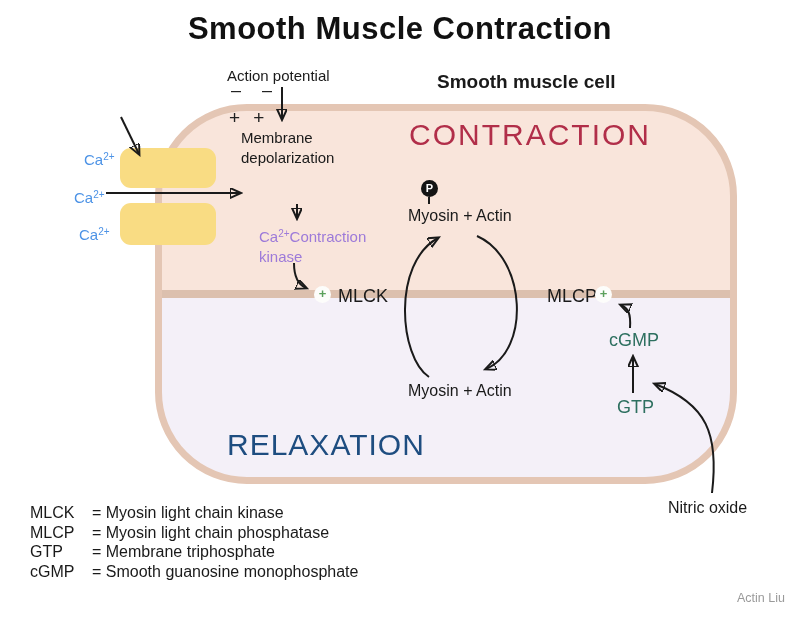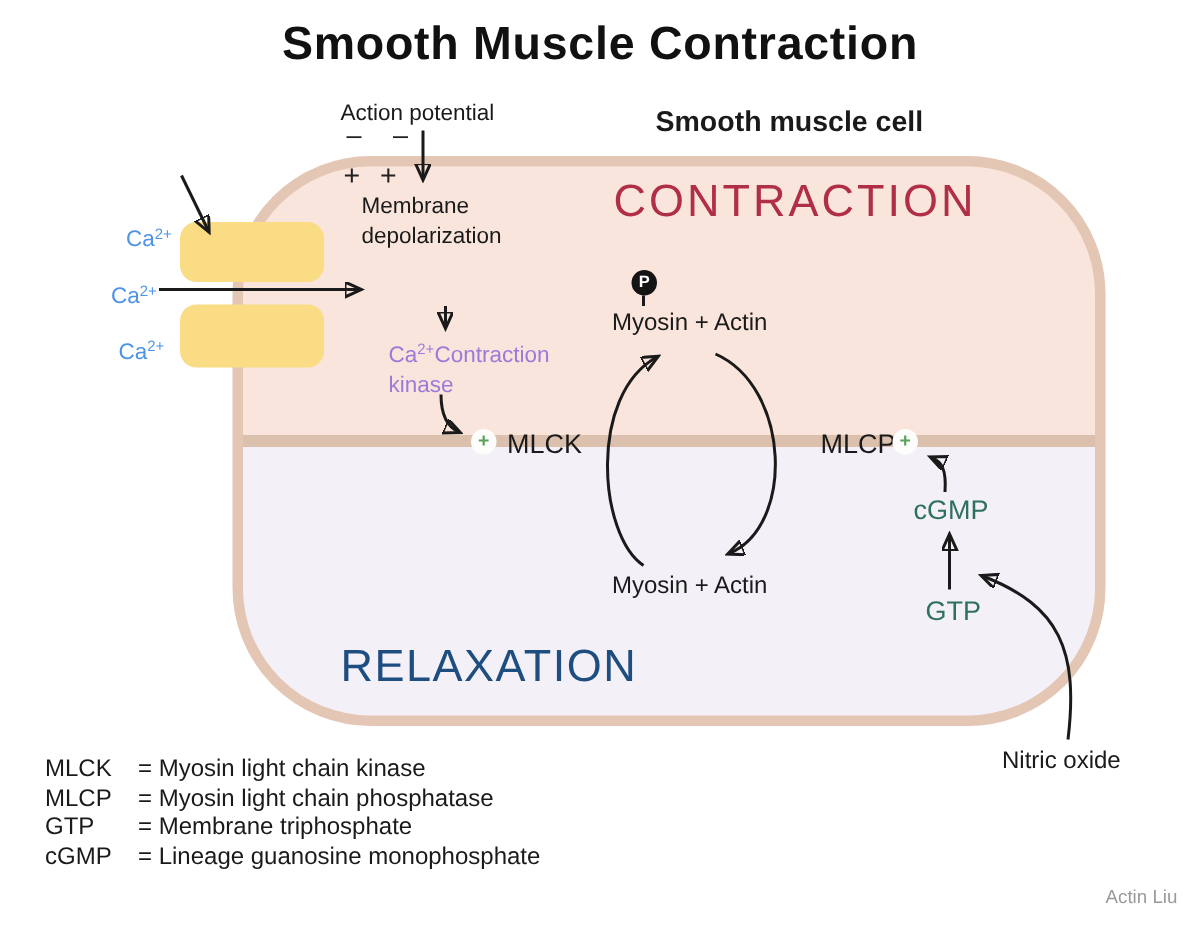--- a/index.html
+++ b/index.html
@@ -139,20 +139,20 @@
     <div class="row">
       <span class="abbr">MLCP</span>
       <span>= Myosin light chain phosphatase</span>
     </div>
     <div class="row">
       <span class="abbr">GTP</span>
       <span>= Membrane triphosphate</span>
     </div>
     <div class="row">
       <span class="abbr">cGMP</span>
-      <span>= Lineage guanosine monophosphate</span>
+      <span>= Smooth guanosine monophosphate</span>
     </div>
   </div>
 
   <div class="footer f-left">© Lineage</div>
   <div class="footer f-right">Actin Liu</div>
 
 </div>
 
 </body></html>

